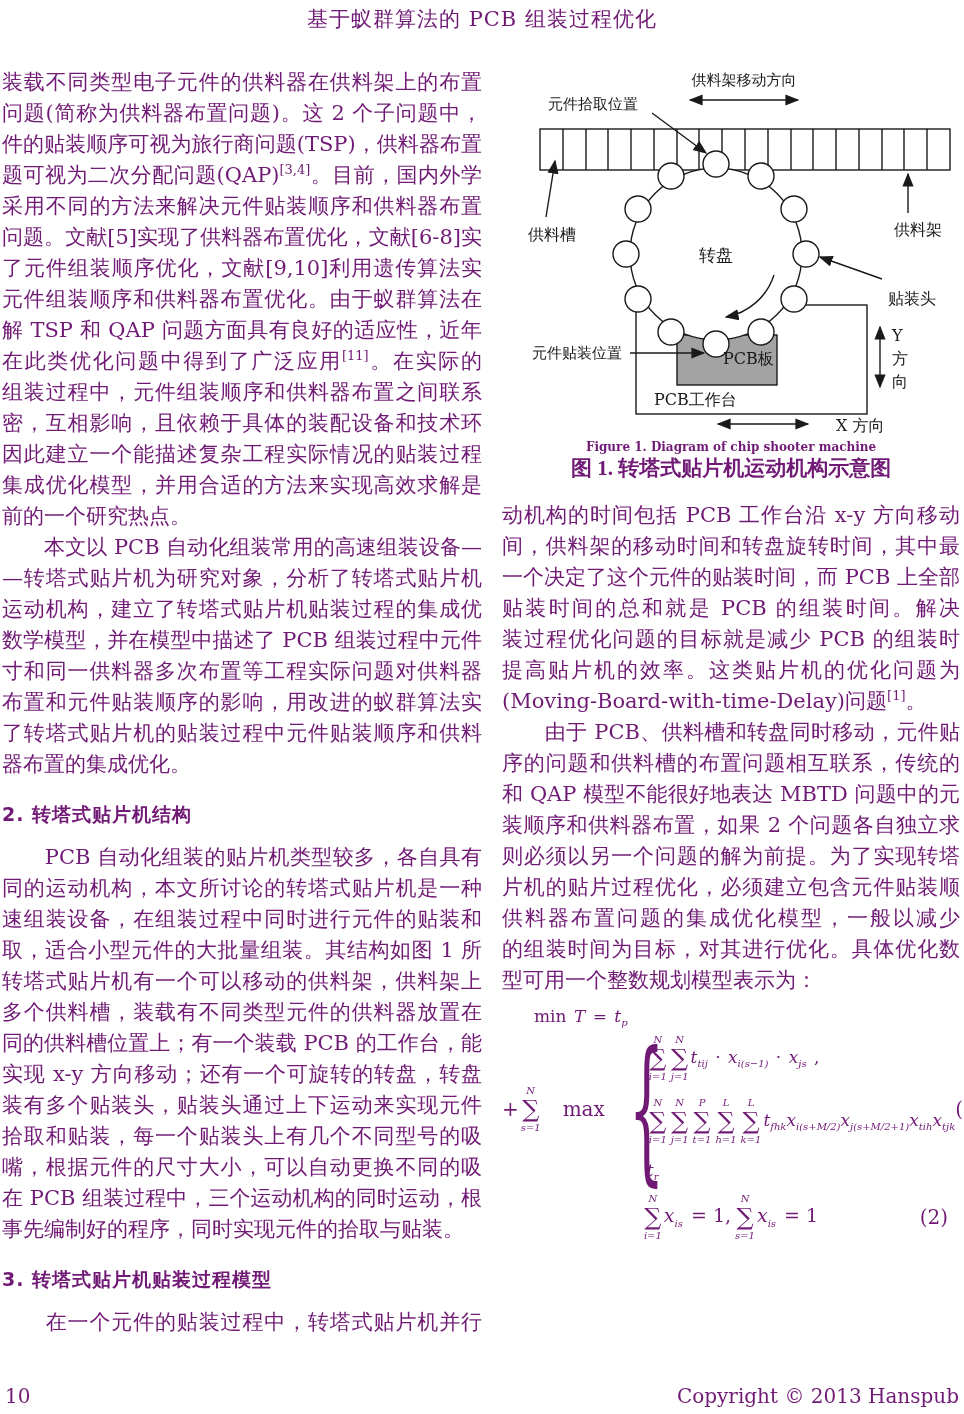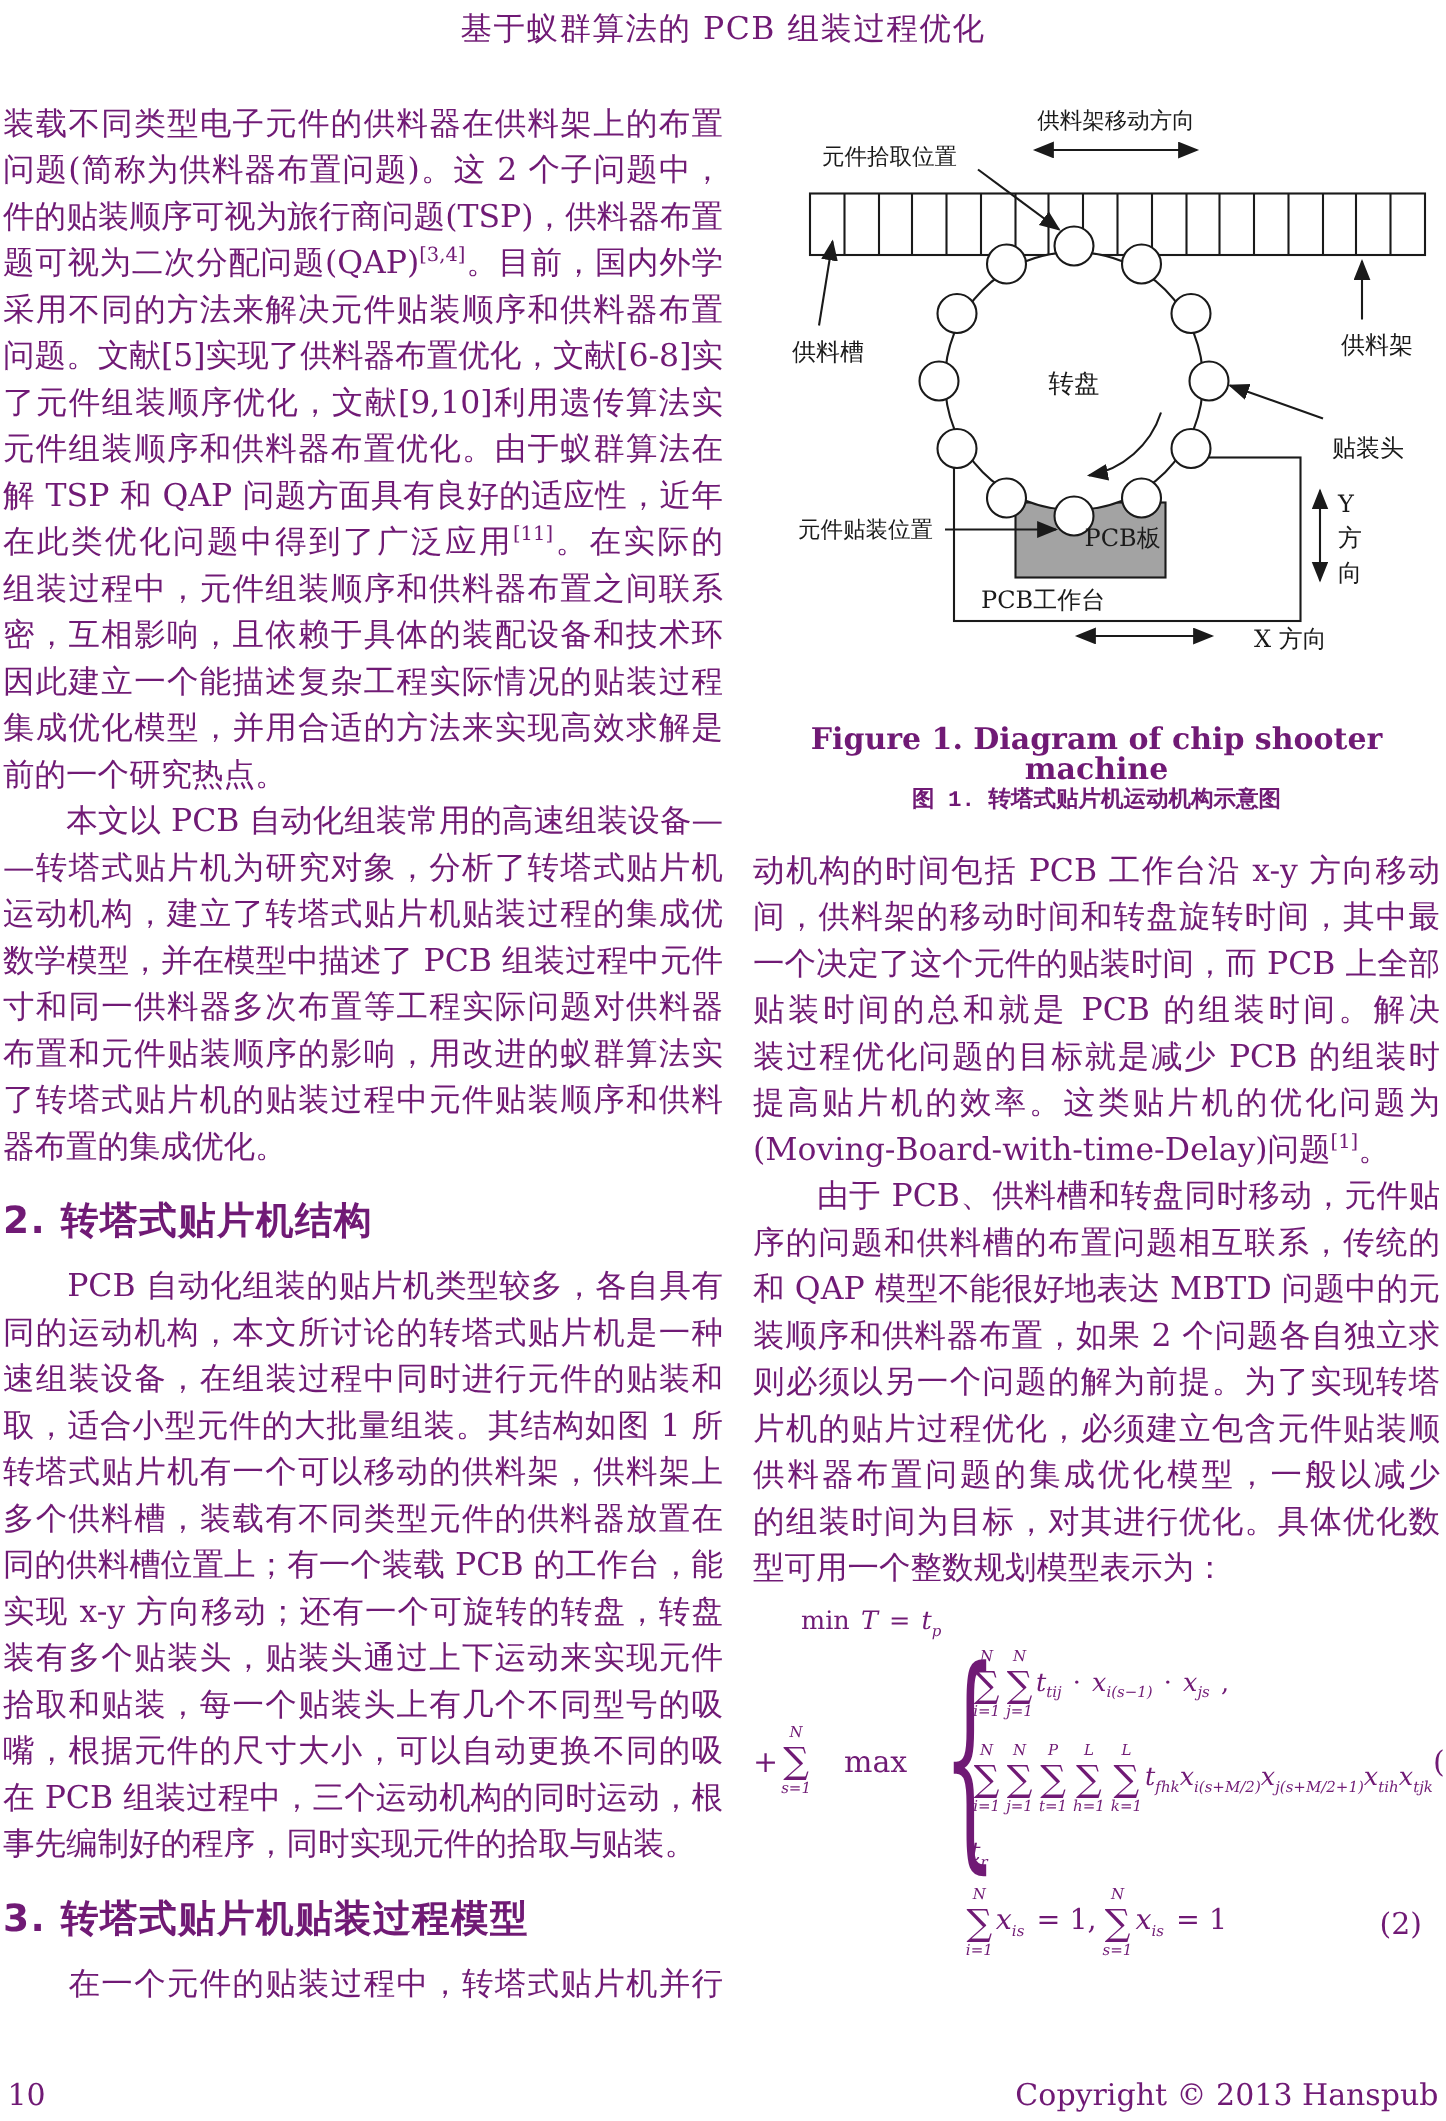--- a/index.html
+++ b/index.html
@@ -8,28 +8,28 @@
     font-family:"DejaVu Serif", serif;color:#701a75;overflow:hidden;
   }
   .header{position:absolute;top:5px;left:0;width:964px;text-align:center;
     font-size:21px;letter-spacing:1px;}
   .col{position:absolute;top:67px;}
   .col-left{left:2px;width:480px;}
   .col-right{left:502px;width:458px;}
   .tl{height:31px;line-height:31px;font-size:21px;text-align:justify;text-align-last:justify;overflow:hidden;}
   .tl.last{text-align-last:left;}
   .tl .sup{font-size:13px;vertical-align:super;line-height:0;}
-  .sec-heading{font-family:"DejaVu Sans", sans-serif;font-weight:bold;font-size:25px;
+  .sec-heading{font-family:"DejaVu Sans", sans-serif;font-weight:bold;font-size:19px;
     line-height:36px;margin:16px 0 10px 0;letter-spacing:1px;}
   
   .figure-block{width:458px;margin-bottom:20px;}
   .figure-block svg{display:block;}
   .fig-caption{width:458px;text-align:center;font-weight:bold;}
-  .fig-caption-en{font-size:20px;line-height:20px;margin-top:45px;}
-  .fig-caption-zh{font-size:15px;line-height:23px;font-family:Liberation Mono, monospace;}
+  .fig-caption-en{font-size:12px;line-height:20px;}
+  .fig-caption-zh{font-size:21px;line-height:23px;font-family:Liberation Serif, serif;}
   svg text{font-family:"DejaVu Serif", serif;fill:#1a1a1a;}
   
   .eq-area{margin-top:10px;}
   .eq-line1{font-size:20px;margin-left:30px;margin-bottom:6px;}
   .var{font-style:italic;}
   sub{font-size:10px;font-style:italic;letter-spacing:0;}
   .sum{display:inline-flex;flex-direction:column;align-items:center;margin:0 2px;}
   .sum .lim{font-size:10px;font-style:italic;line-height:11px;white-space:nowrap;}
   .sum .sig{font-size:24px;line-height:26px;}
   .eq1-main{display:flex;align-items:center;}

